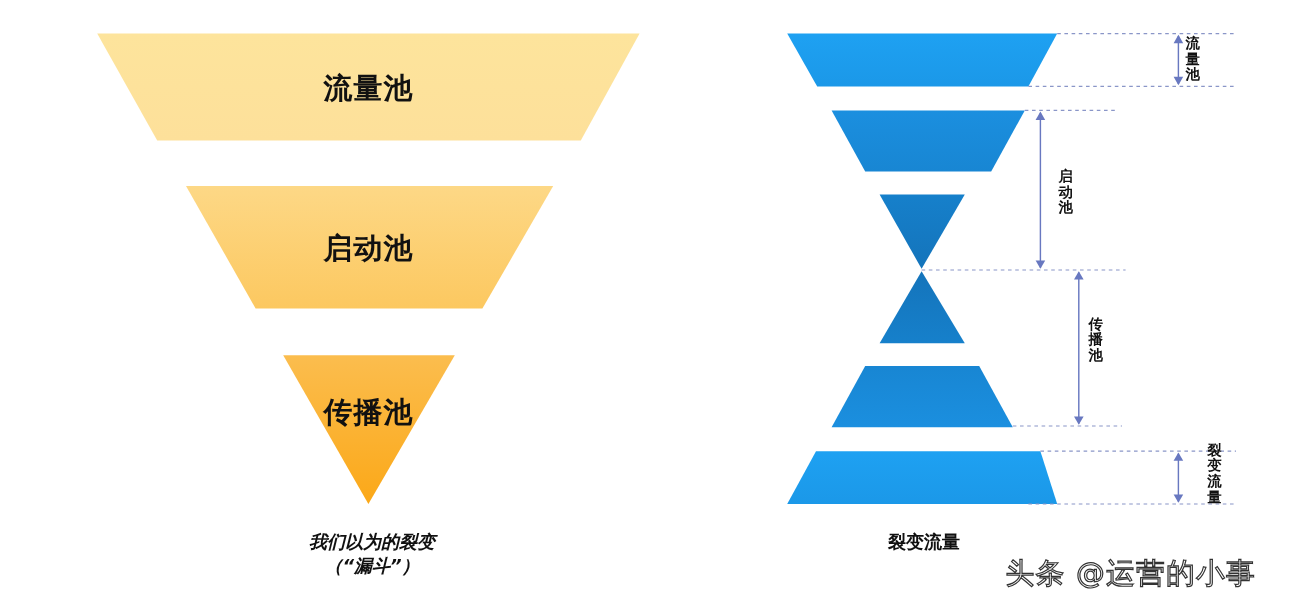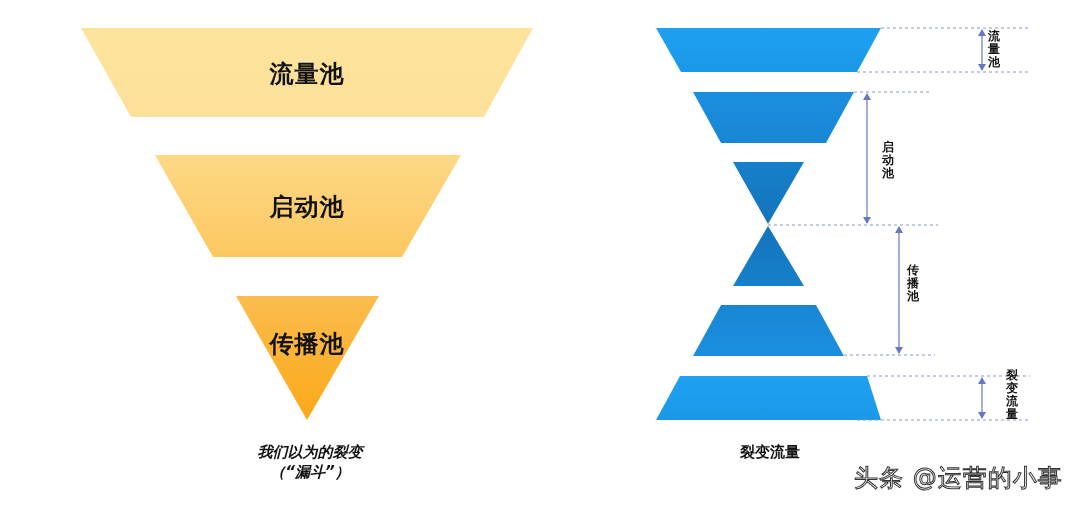--- a/index.html
+++ b/index.html
@@ -108,13 +108,13 @@
 
 <div class="vlabel" style="left:987px; top:30px;">流量池</div>
 <div class="vlabel" style="left:881px; top:141px;">启动池</div>
 <div class="vlabel" style="left:906px; top:264px;">传播池</div>
 <div class="vlabel" style="left:1005px; top:369px;font-family:Liberation Serif, serif;">裂变流量</div>
 
 <div class="caption" style="left:710px; top:442px; width:120px;">
   <div>裂变流量</div>
 </div>
 
-<div class="watermark" style="left:838px; top:462px;margin-left:16px;">头条 @运营的小事</div>
+<div class="watermark" style="left:838px; top:462px;">头条 @运营的小事</div>
 
 </body></html>

